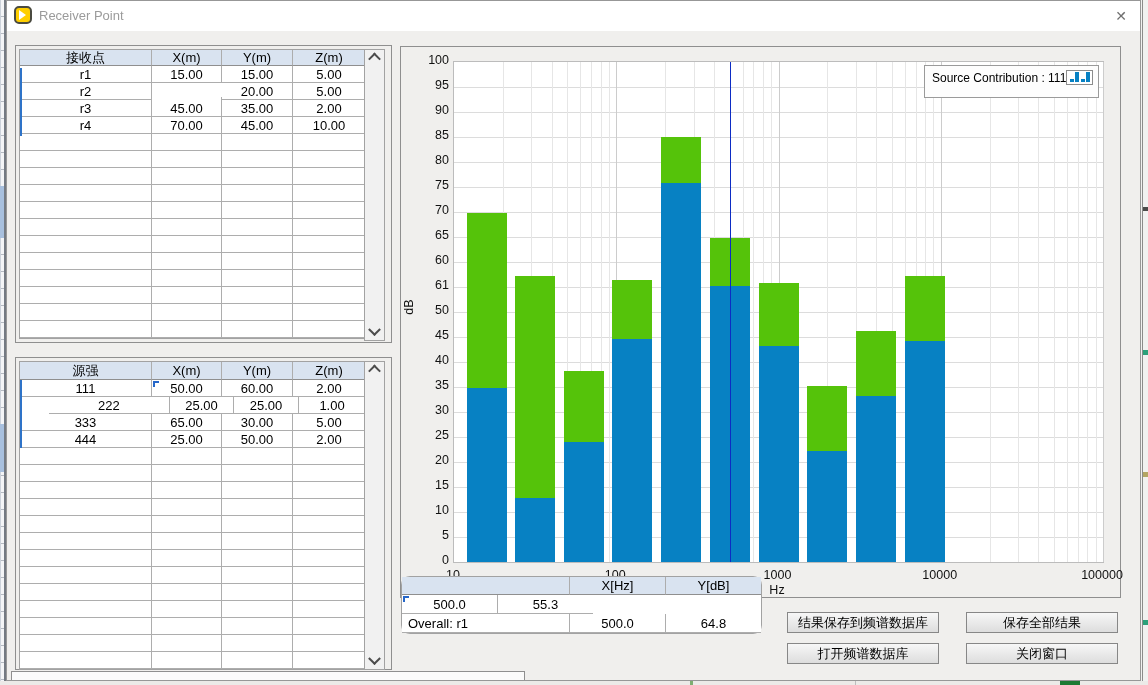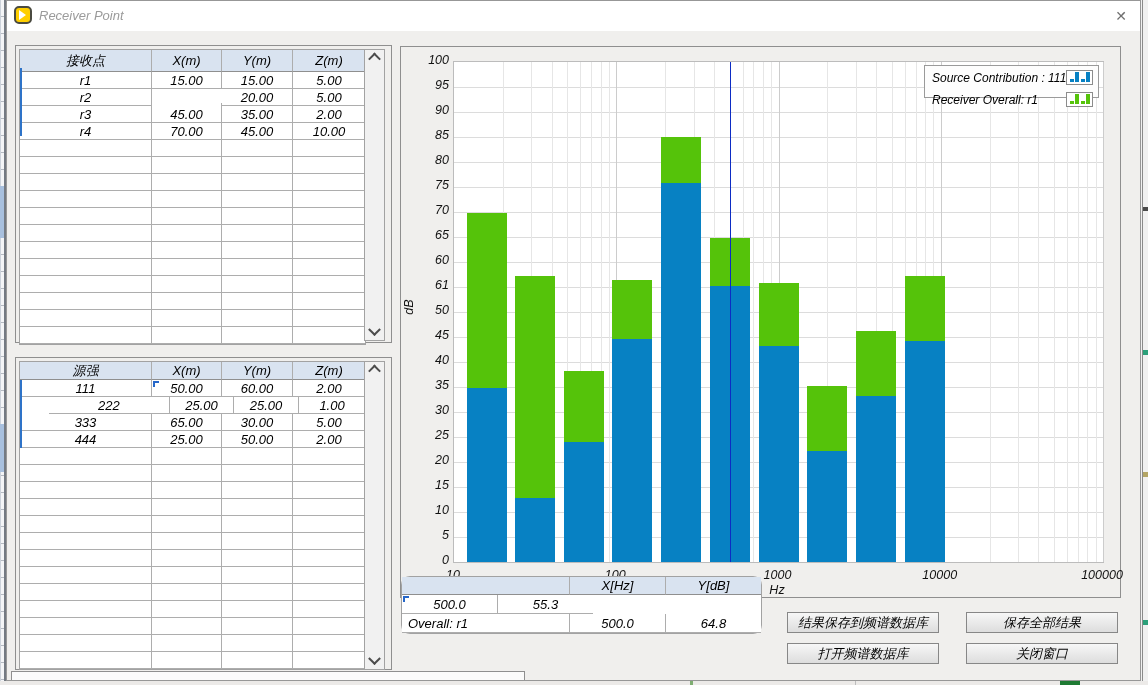--- a/index.html
+++ b/index.html
@@ -4,21 +4,21 @@
 <style>
   html,body{margin:0;padding:0;}
   body{
     width:1148px;height:685px;position:relative;overflow:hidden;
     background:#e9e8e6;
     font-family:"Liberation Sans","DejaVu Sans",sans-serif;
     -webkit-font-smoothing:antialiased;
   }
   #window{
     position:absolute;left:6px;top:0;width:1135px;height:681px;
-    background:#f0efed;border:1px solid #979797;box-sizing:border-box;font-style:italic;
+    background:#f0efed;border:1px solid #979797;box-sizing:border-box;
   }
   .titlebar{position:absolute;left:0;top:0;right:0;height:30px;background:#ffffff;}
   .app-icon{
     position:absolute;left:7px;top:5px;width:18px;height:18px;
     background:#ffcf00;border:2px solid #4a4a40;border-radius:5px;box-sizing:border-box;
   }
   .app-icon .tri{
     position:absolute;left:3px;top:2px;width:0;height:0;
     border-left:7px solid #ffffff;border-top:5px solid transparent;border-bottom:5px solid transparent;
   }
@@ -84,21 +84,21 @@
   <div class="titlebar">
     <div class="app-icon">
         <span class="tri"></span>
       </div>
     <div class="window-title">Receiver Point</div>
     <div class="close-btn">✕</div>
   </div>
 
   <div class="panel" style="left:8px;top:44px;width:377px;height:298px;">
     <div class="dtable" id="receiver-table" style="left: 3px; top: 3px; width: 345px;">
-        <div class="trow thead" style="display: flex; height: 22px; border-radius: 8px;">
+        <div class="trow thead" style="display: flex; height: 16px; border-radius: 8px;">
           <div class="tcell" style="width: 132px;">接收点</div>
           <div class="tcell" style="width: 70px;">X(m)</div>
           <div class="tcell" style="width: 71px;">Y(m)</div>
           <div class="tcell" style="width: 72px;">Z(m)</div>
         </div>
         <div class="trow" style="display: flex; height: 17px;">
           <div class="tcell" style="width: 132px;">r1</div>
           <div class="tcell" style="width: 70px;">15.00</div>
           <div class="tcell" style="width: 71px;">15.00</div>
           <div class="tcell" style="width: 72px;">5.00</div>
@@ -412,29 +412,20 @@
     <div id="legend">
         <div class="legend-row">
           <span class="legend-label">Source Contribution : 111</span>
           <span class="legend-icon">
             <i style="left: 3px; width: 4px; height: 3px; background: rgb(7, 129, 195);"></i>
             <i style="left: 8px; width: 4px; height: 10px; background: rgb(7, 129, 195);"></i>
             <i style="left: 14px; width: 4px; height: 3px; background: rgb(7, 129, 195);"></i>
             <i style="left: 19px; width: 4px; height: 10px; background: rgb(7, 129, 195);"></i>
           </span>
         </div>
-        <div class="legend-row">
-          <span class="legend-label">Receiver Overall: r1</span>
-          <span class="legend-icon">
-            <i style="left: 3px; width: 4px; height: 3px; background: rgb(85, 195, 10);"></i>
-            <i style="left: 8px; width: 4px; height: 10px; background: rgb(85, 195, 10);"></i>
-            <i style="left: 14px; width: 4px; height: 3px; background: rgb(85, 195, 10);"></i>
-            <i style="left: 19px; width: 4px; height: 10px; background: rgb(85, 195, 10);"></i>
-          </span>
-        </div>
       </div>
   <div class="ylab" style="left: 8px; top: 506px;">0</div>
       <div class="ylab" style="left: 8px; top: 481px;">5</div>
       <div class="ylab" style="left: 8px; top: 456px;">10</div>
       <div class="ylab" style="left: 8px; top: 431px;">15</div>
       <div class="ylab" style="left: 8px; top: 406px;">20</div>
       <div class="ylab" style="left: 8px; top: 381px;">25</div>
       <div class="ylab" style="left: 8px; top: 356px;">30</div>
       <div class="ylab" style="left: 8px; top: 331px;">35</div>
       <div class="ylab" style="left: 8px; top: 306px;">40</div>

